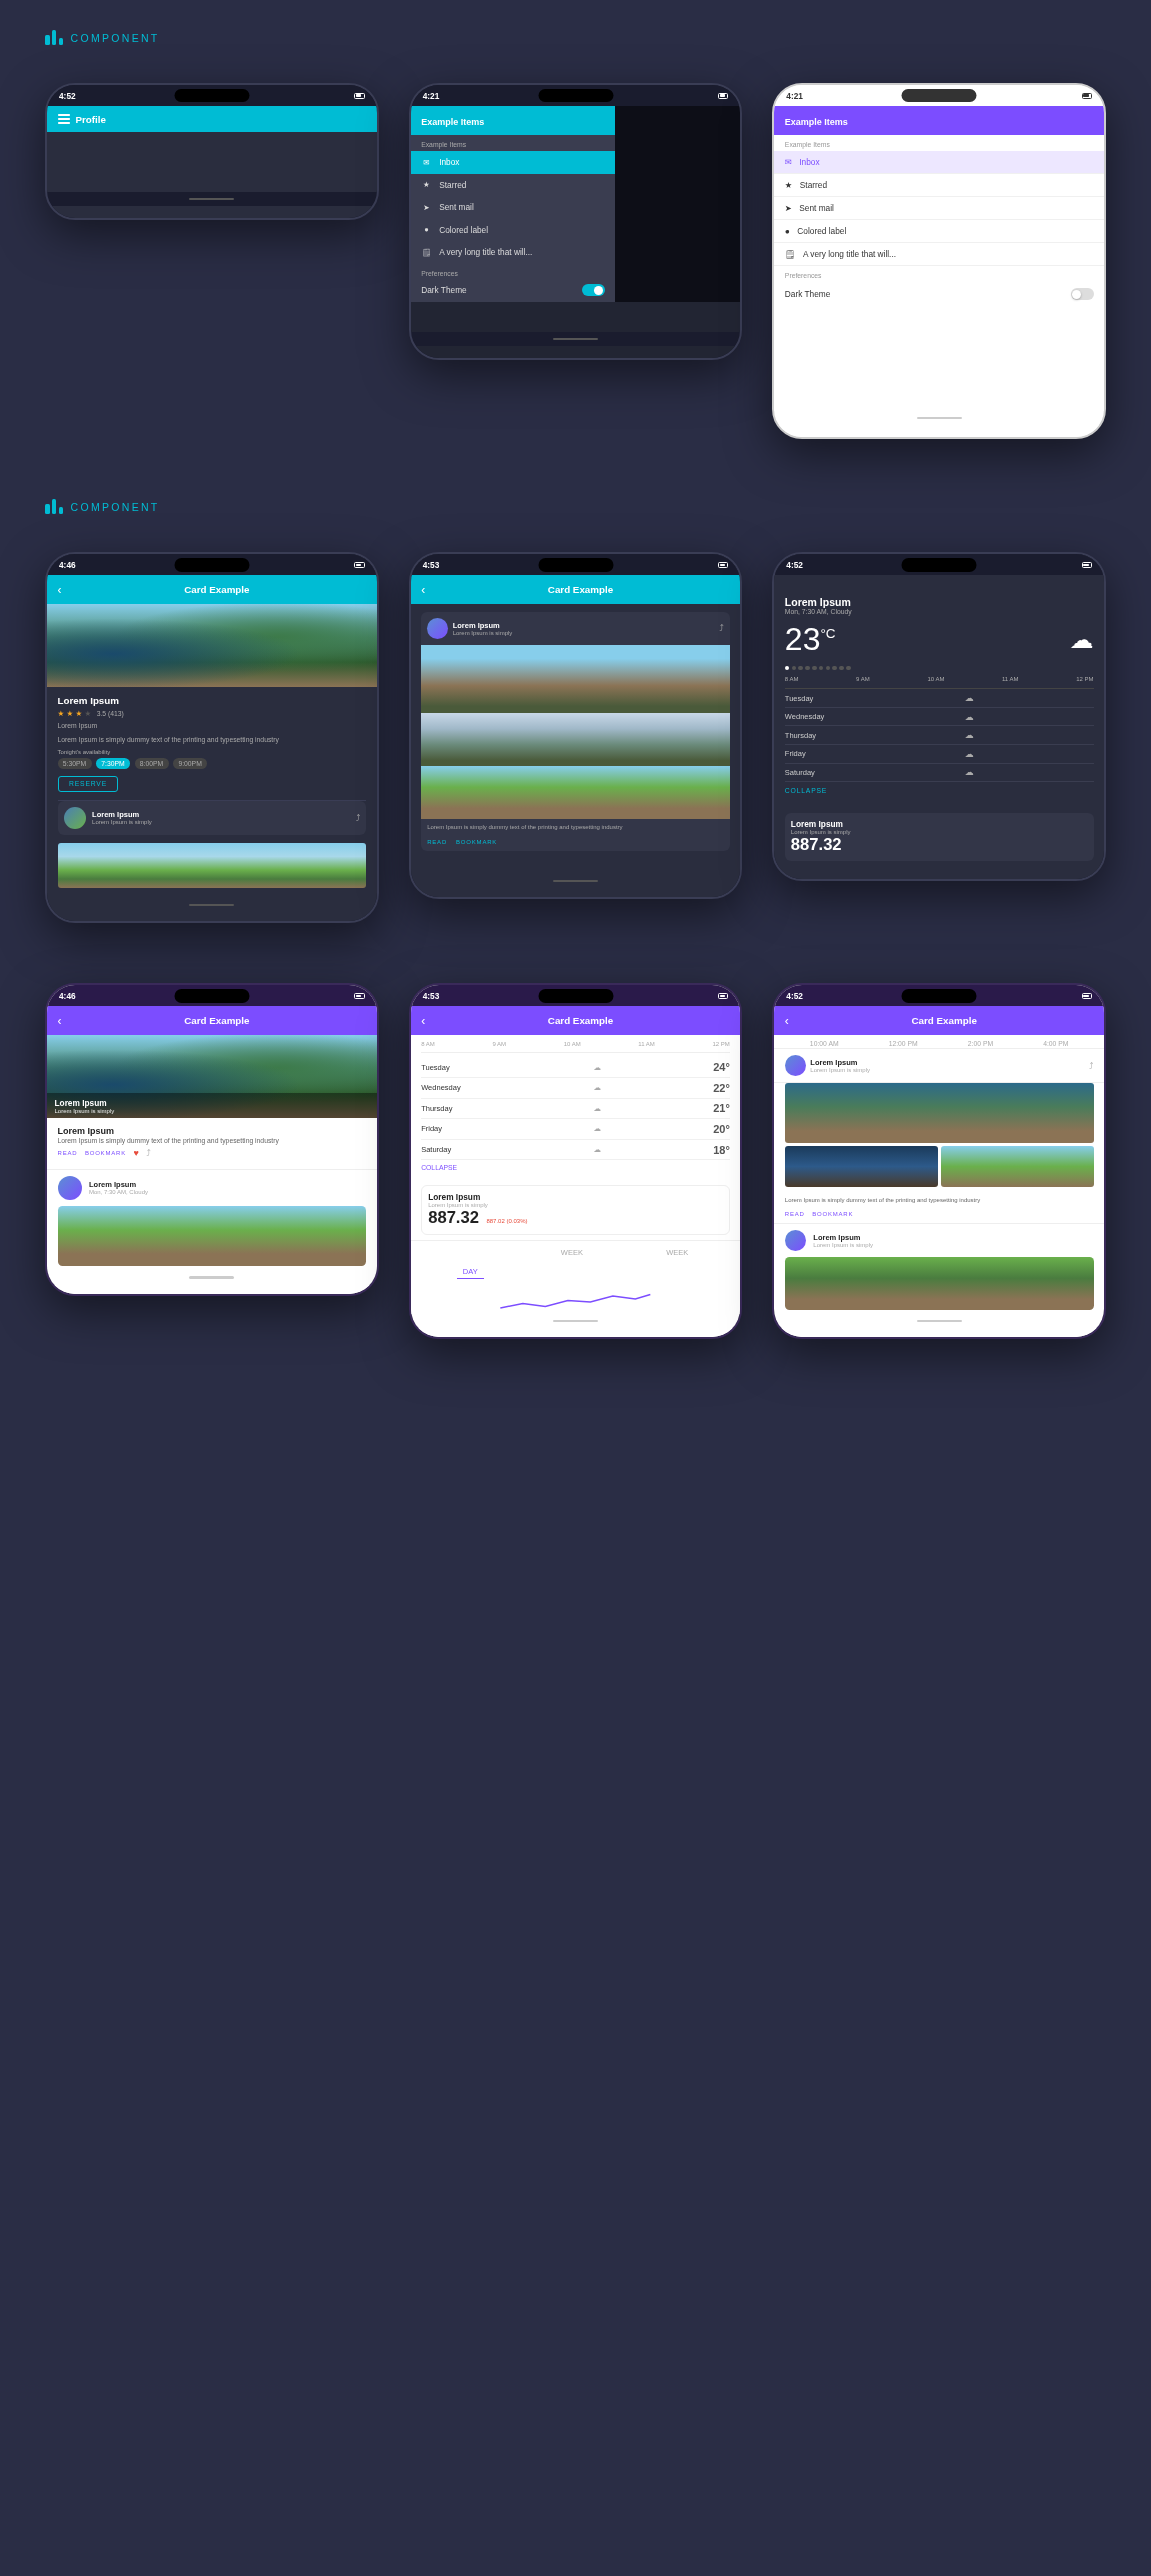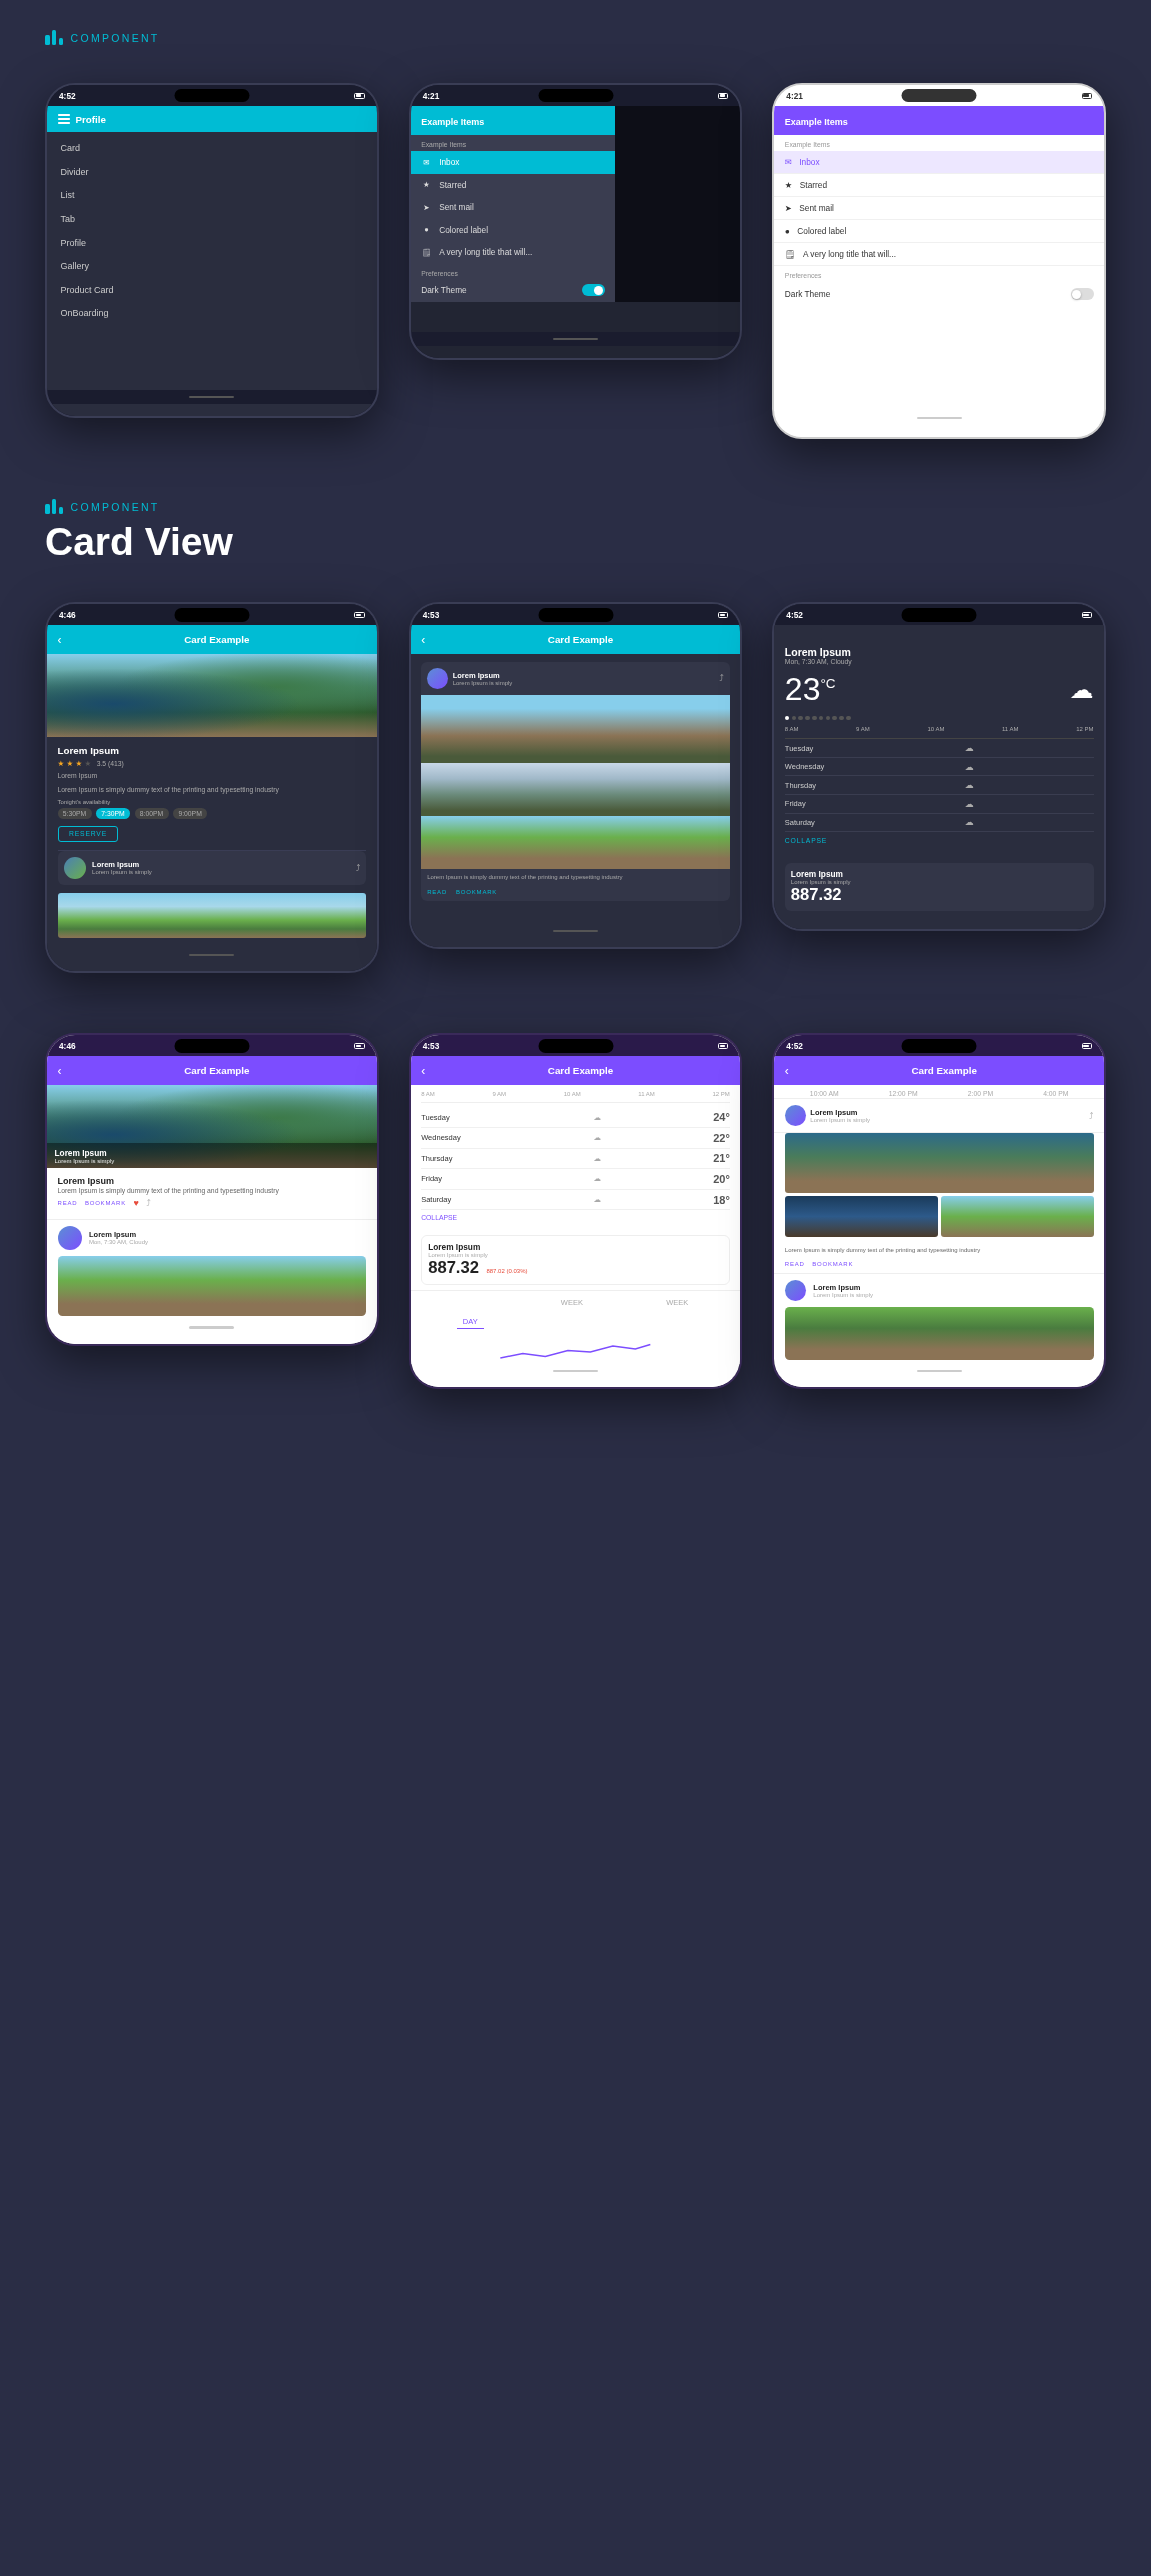--- a/index.html
+++ b/index.html
@@ -859,30 +859,20 @@
               <div class="notch-icon-bar"></div>
             </div>
           </div>
           <div class="menu-header">
             <div class="menu-hamburger">
               <span></span>
                 <span></span>
                 <span></span>
             </div>
             <span class="menu-header-title">Profile</span>
-          </div>
-          <div class="menu-list">
-            <div class="menu-item">Card</div>
-            <div class="menu-item">Divider</div>
-            <div class="menu-item">List</div>
-            <div class="menu-item">Tab</div>
-            <div class="menu-item">Profile</div>
-            <div class="menu-item">Gallery</div>
-            <div class="menu-item">Product Card</div>
-            <div class="menu-item">OnBoarding</div>
           </div>
           <div style="height:60px; background:#2a2d3e;"></div>
           <div class="scroll-indicator"></div>
           <div style="height:12px; background:#2a2d3e;"></div>
         </div>
       </div>
     </div>
 
     <div class="phone-wrapper">
       <div class="phone-frame" style="width:100%; max-width:361px;">
@@ -991,21 +981,20 @@
 
   <div class="section-header">
     <div class="section-logo">
       <div class="logo-icon">
         <div class="logo-bar"></div>
         <div class="logo-bar"></div>
         <div class="logo-bar"></div>
       </div>
       <span class="component-label">COMPONENT</span>
     </div>
-    <h1 class="section-title">Card View</h1>
   </div>
 
   <div class="phones-row">
 
     <div class="phone-wrapper">
       <div class="phone-frame" style="width:100%; max-width:361px;">
         <div class="phone-screen card-screen">
           <div class="notch">
             <span class="notch-time">4:46</span>
             <div class="notch-pill"></div>

